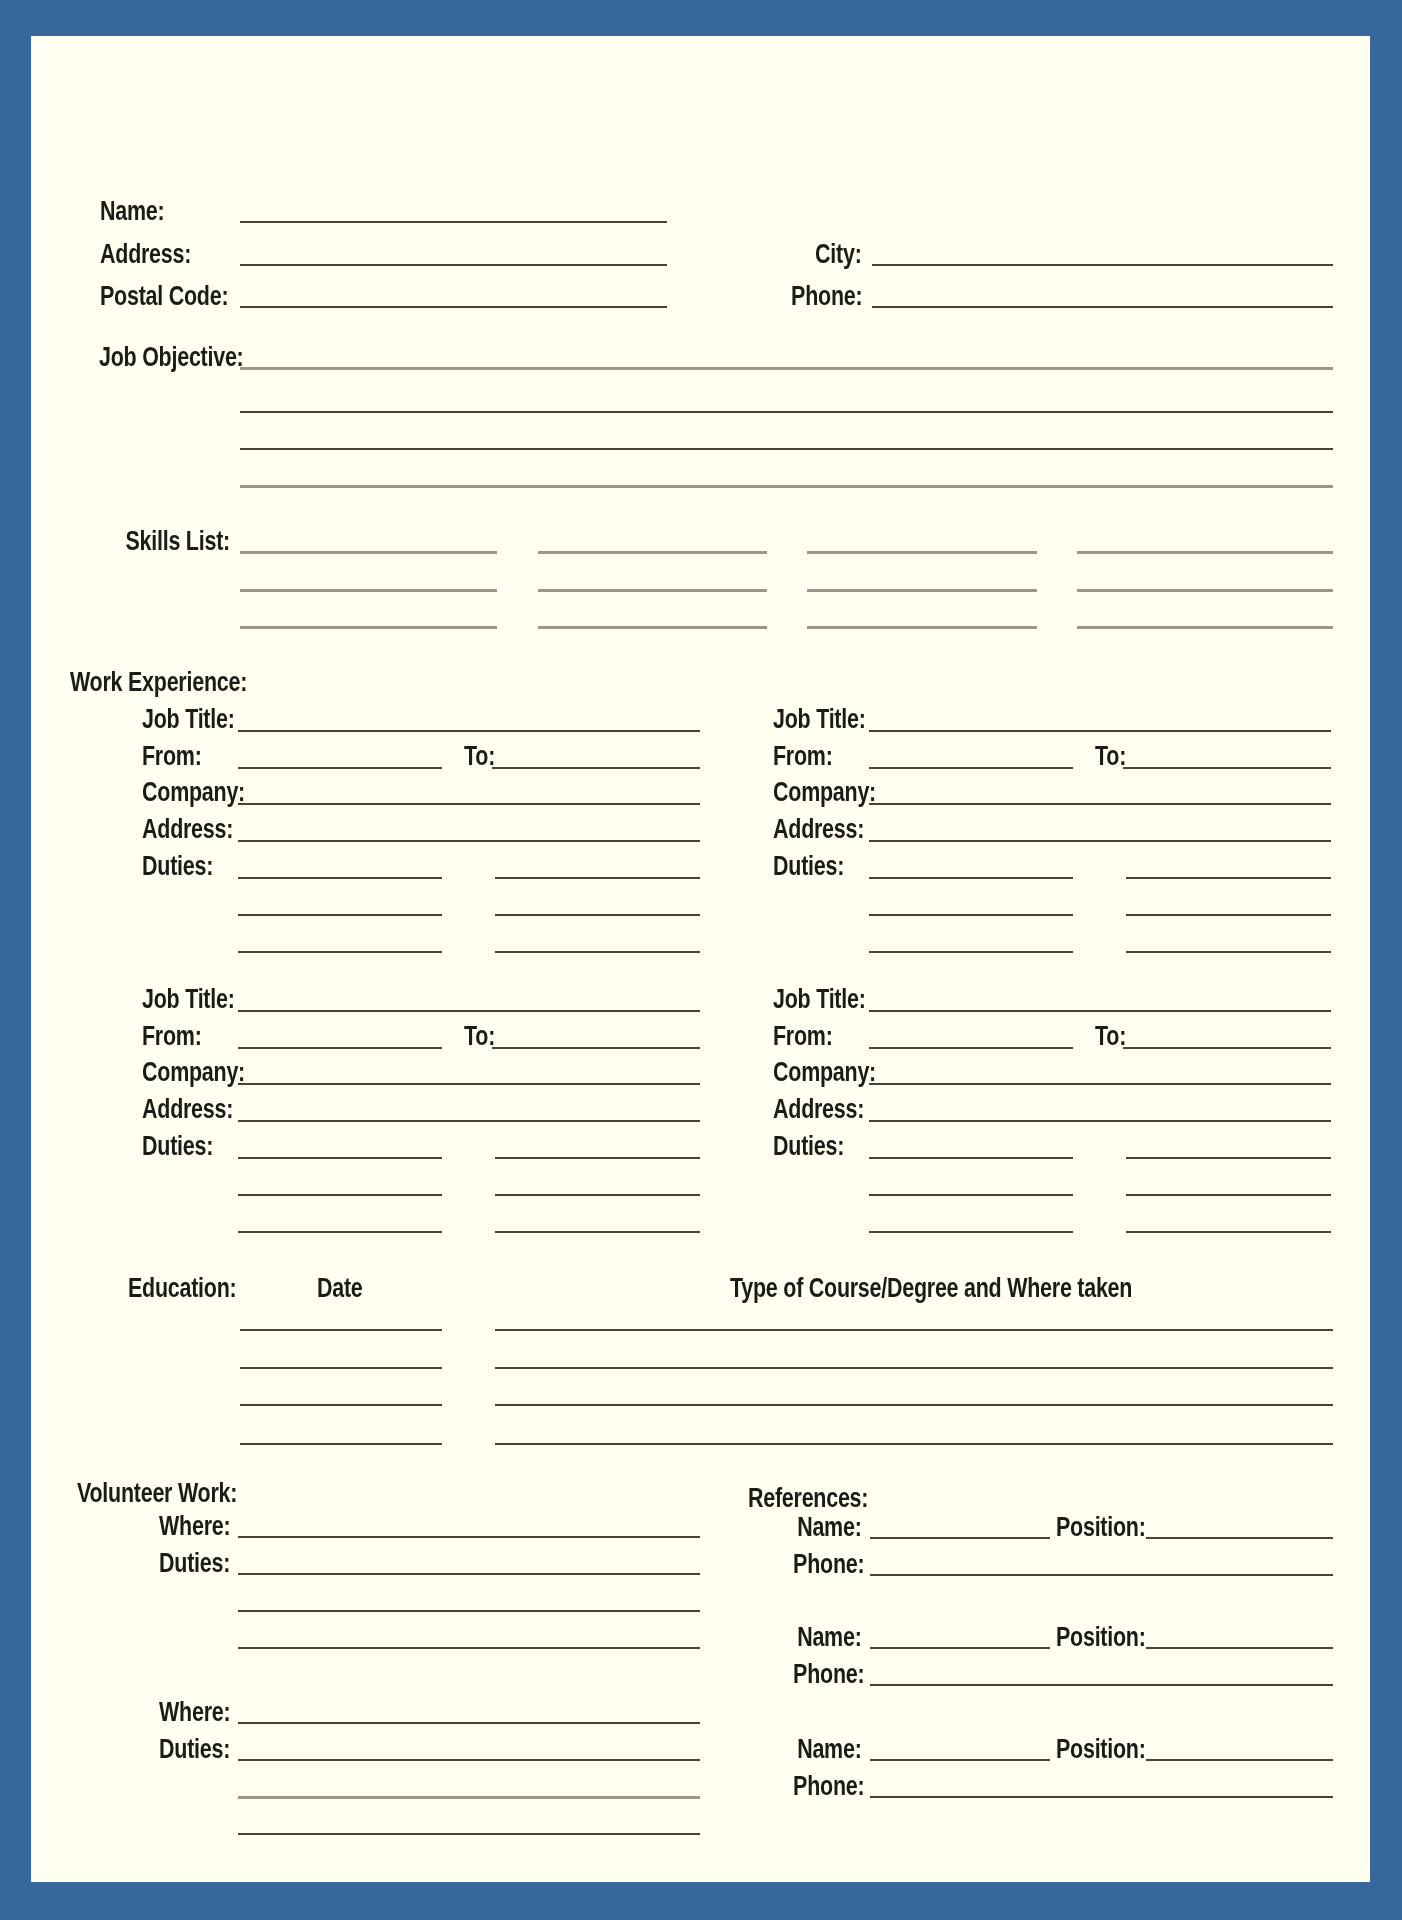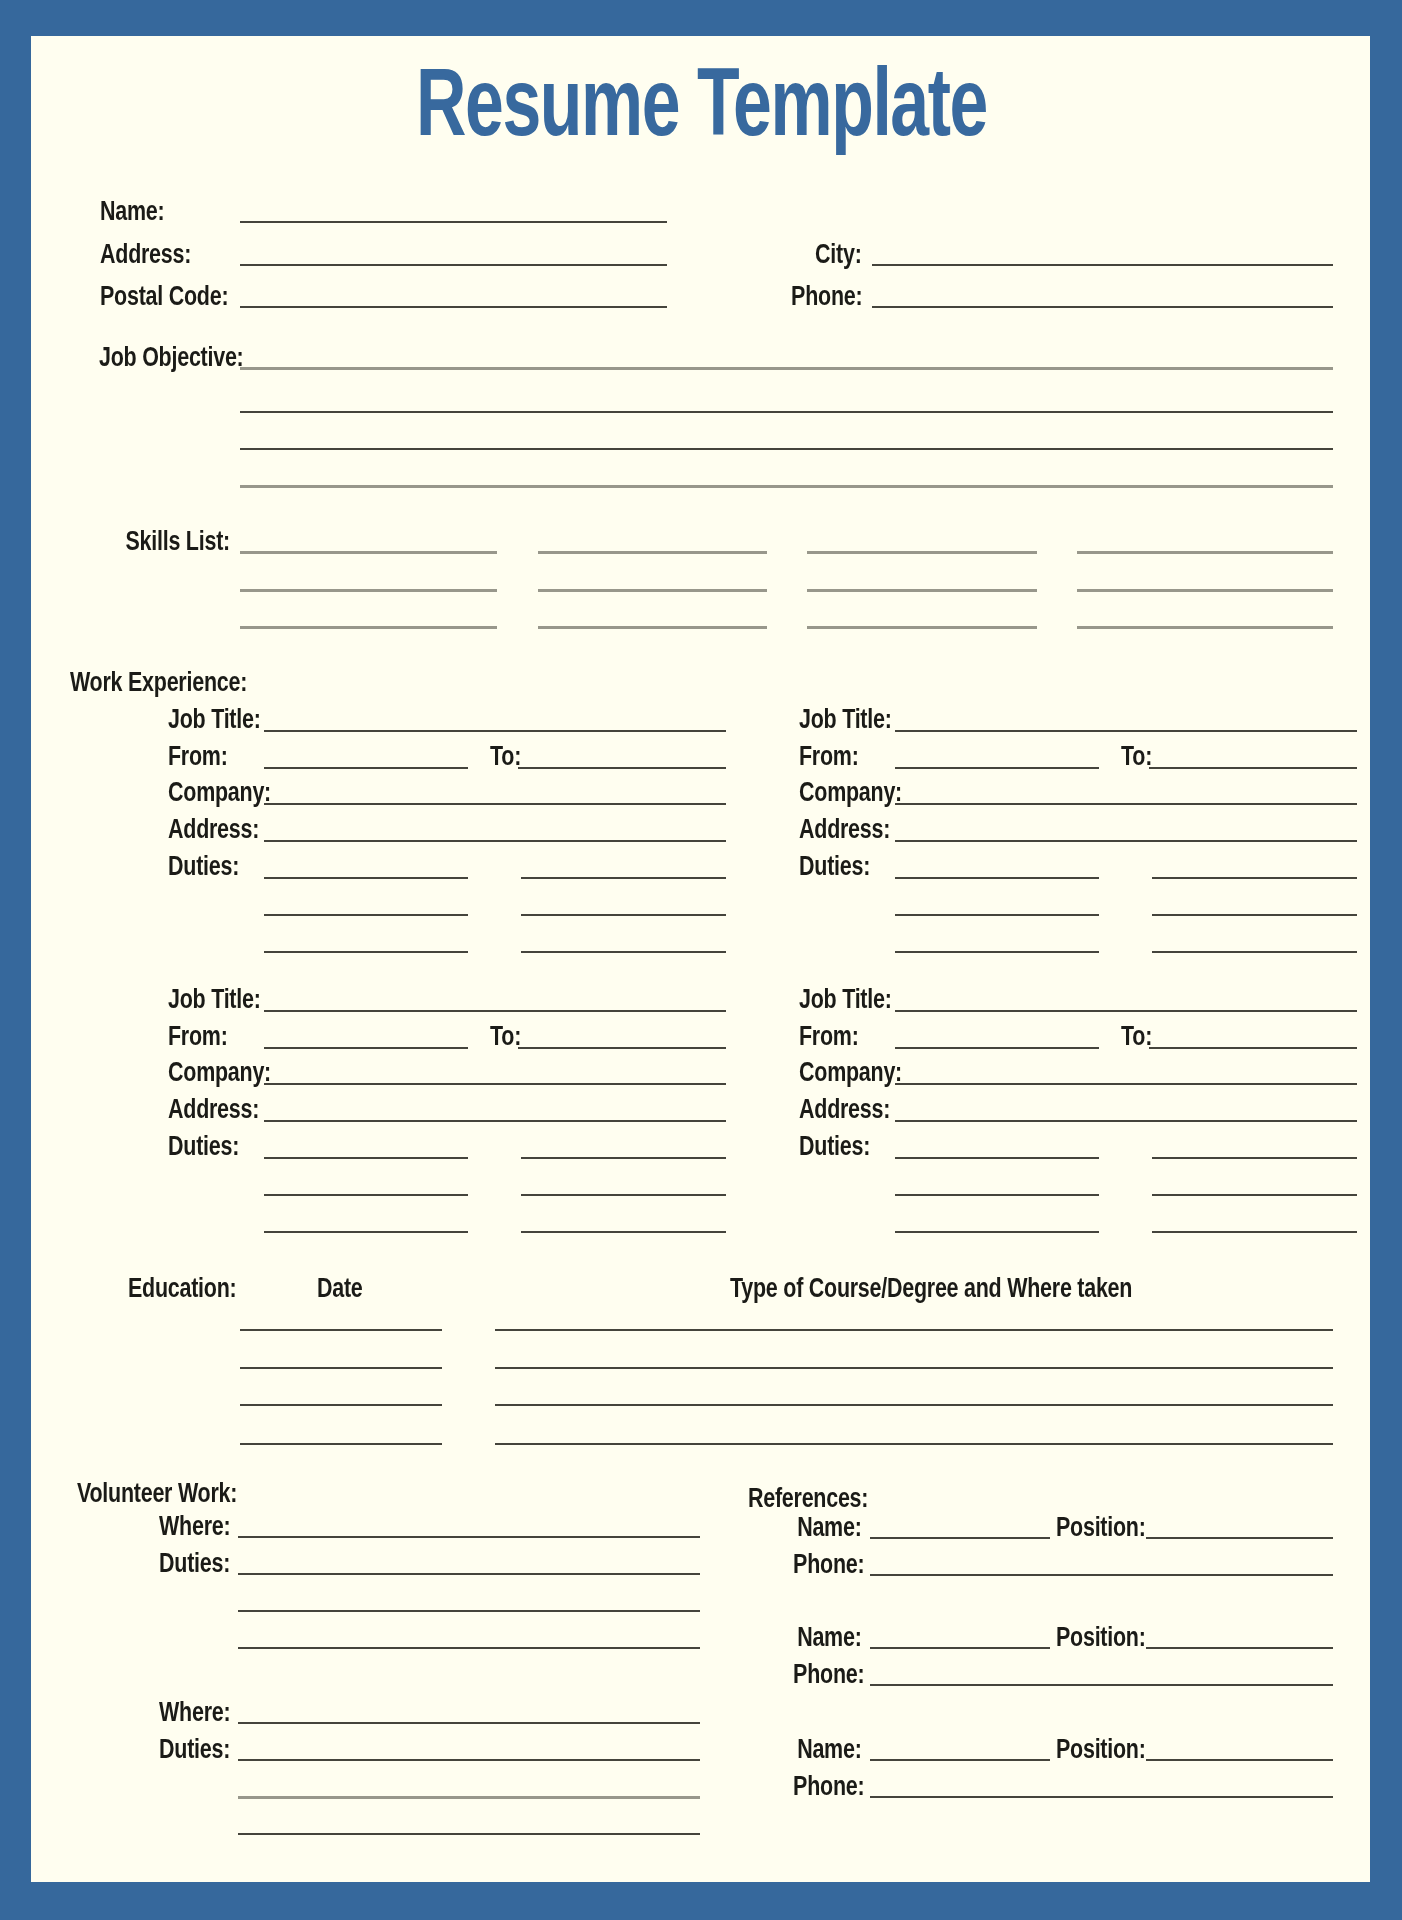--- a/index.html
+++ b/index.html
@@ -8,31 +8,28 @@
   .paper{position:absolute;left:31px;top:36px;width:1339px;height:1846px;background:#fffef0;}
   .title{position:absolute;left:0;top:52px;width:100%;text-align:center;color:#38699e;}
   .title span{display:inline-block;font-size:97px;font-weight:700;letter-spacing:-2px;
               line-height:1.04;transform:scaleX(0.72);transform-origin:50% 50%;white-space:nowrap;}
   .lbl{position:absolute;display:inline-block;font-size:27.5px;font-weight:700;color:#1b1b17;
        white-space:nowrap;line-height:30px;letter-spacing:-0.3px;
        transform:scaleX(0.78);transform-origin:0 50%;}
   .lbl.r{transform-origin:100% 50%;}
   .ln{position:absolute;height:0;border-top:2px solid #45443c;}
   .ln.g{border-top:3px solid #98978b;}
-  .job{position:absolute;width:560px;height:252px;margin-left:26px;}
+  .job{position:absolute;width:560px;height:252px;}
 </style>
 </head>
 <body>
 
 <div class="page">
   <div class="paper"></div>
 
-  <div class="title">
-    <span>Resume Template</span>
-  </div>
 
   <span class="lbl" style="left:100px;top:196px">Name:</span>
   <div class="ln" style="left:240px;top:221px;width:427px"></div>
 
   <span class="lbl" style="left:100px;top:239px">Address:</span>
   <div class="ln" style="left:240px;top:264px;width:427px"></div>
 
   <span class="lbl" style="left:100px;top:281px">Postal Code:</span>
   <div class="ln" style="left:240px;top:306px;width:427px"></div>
 

